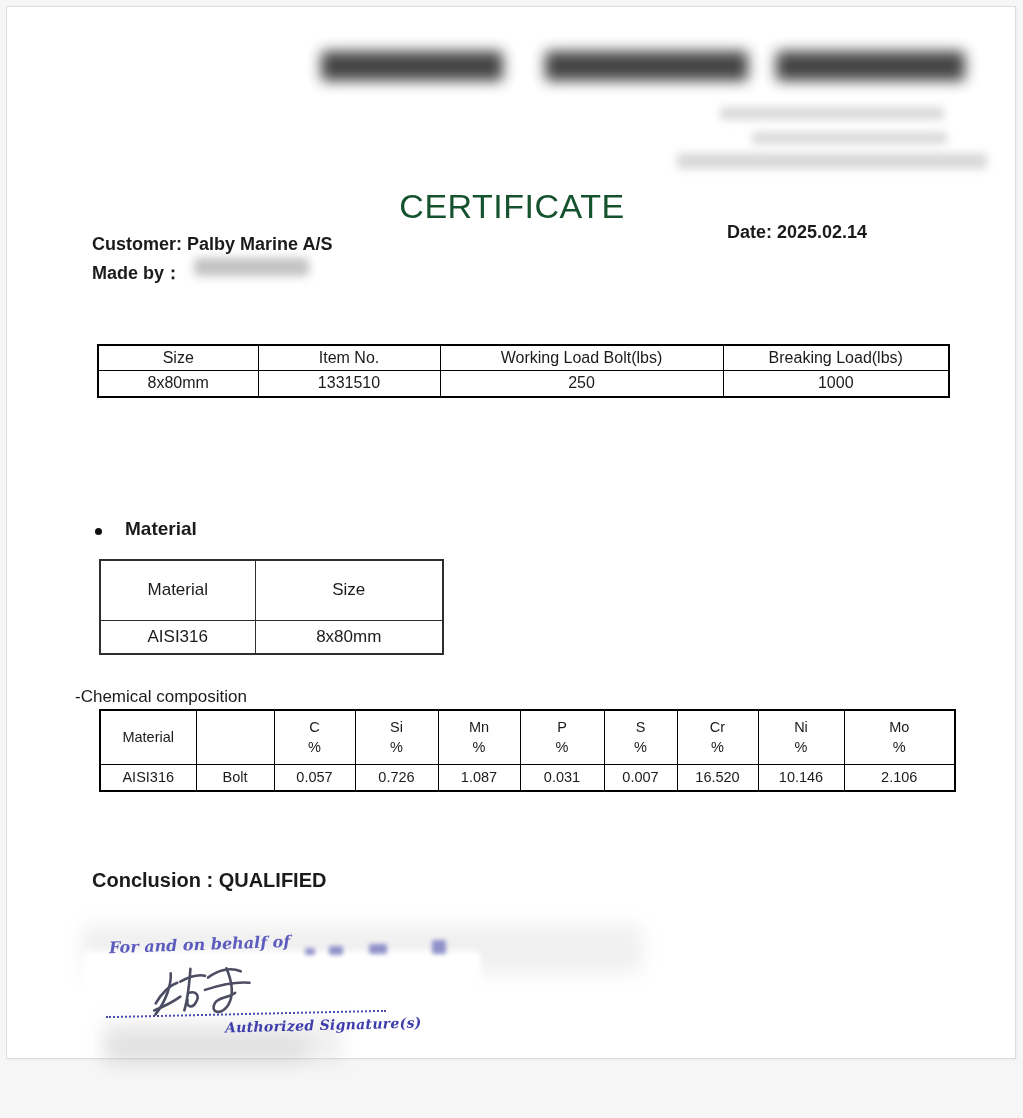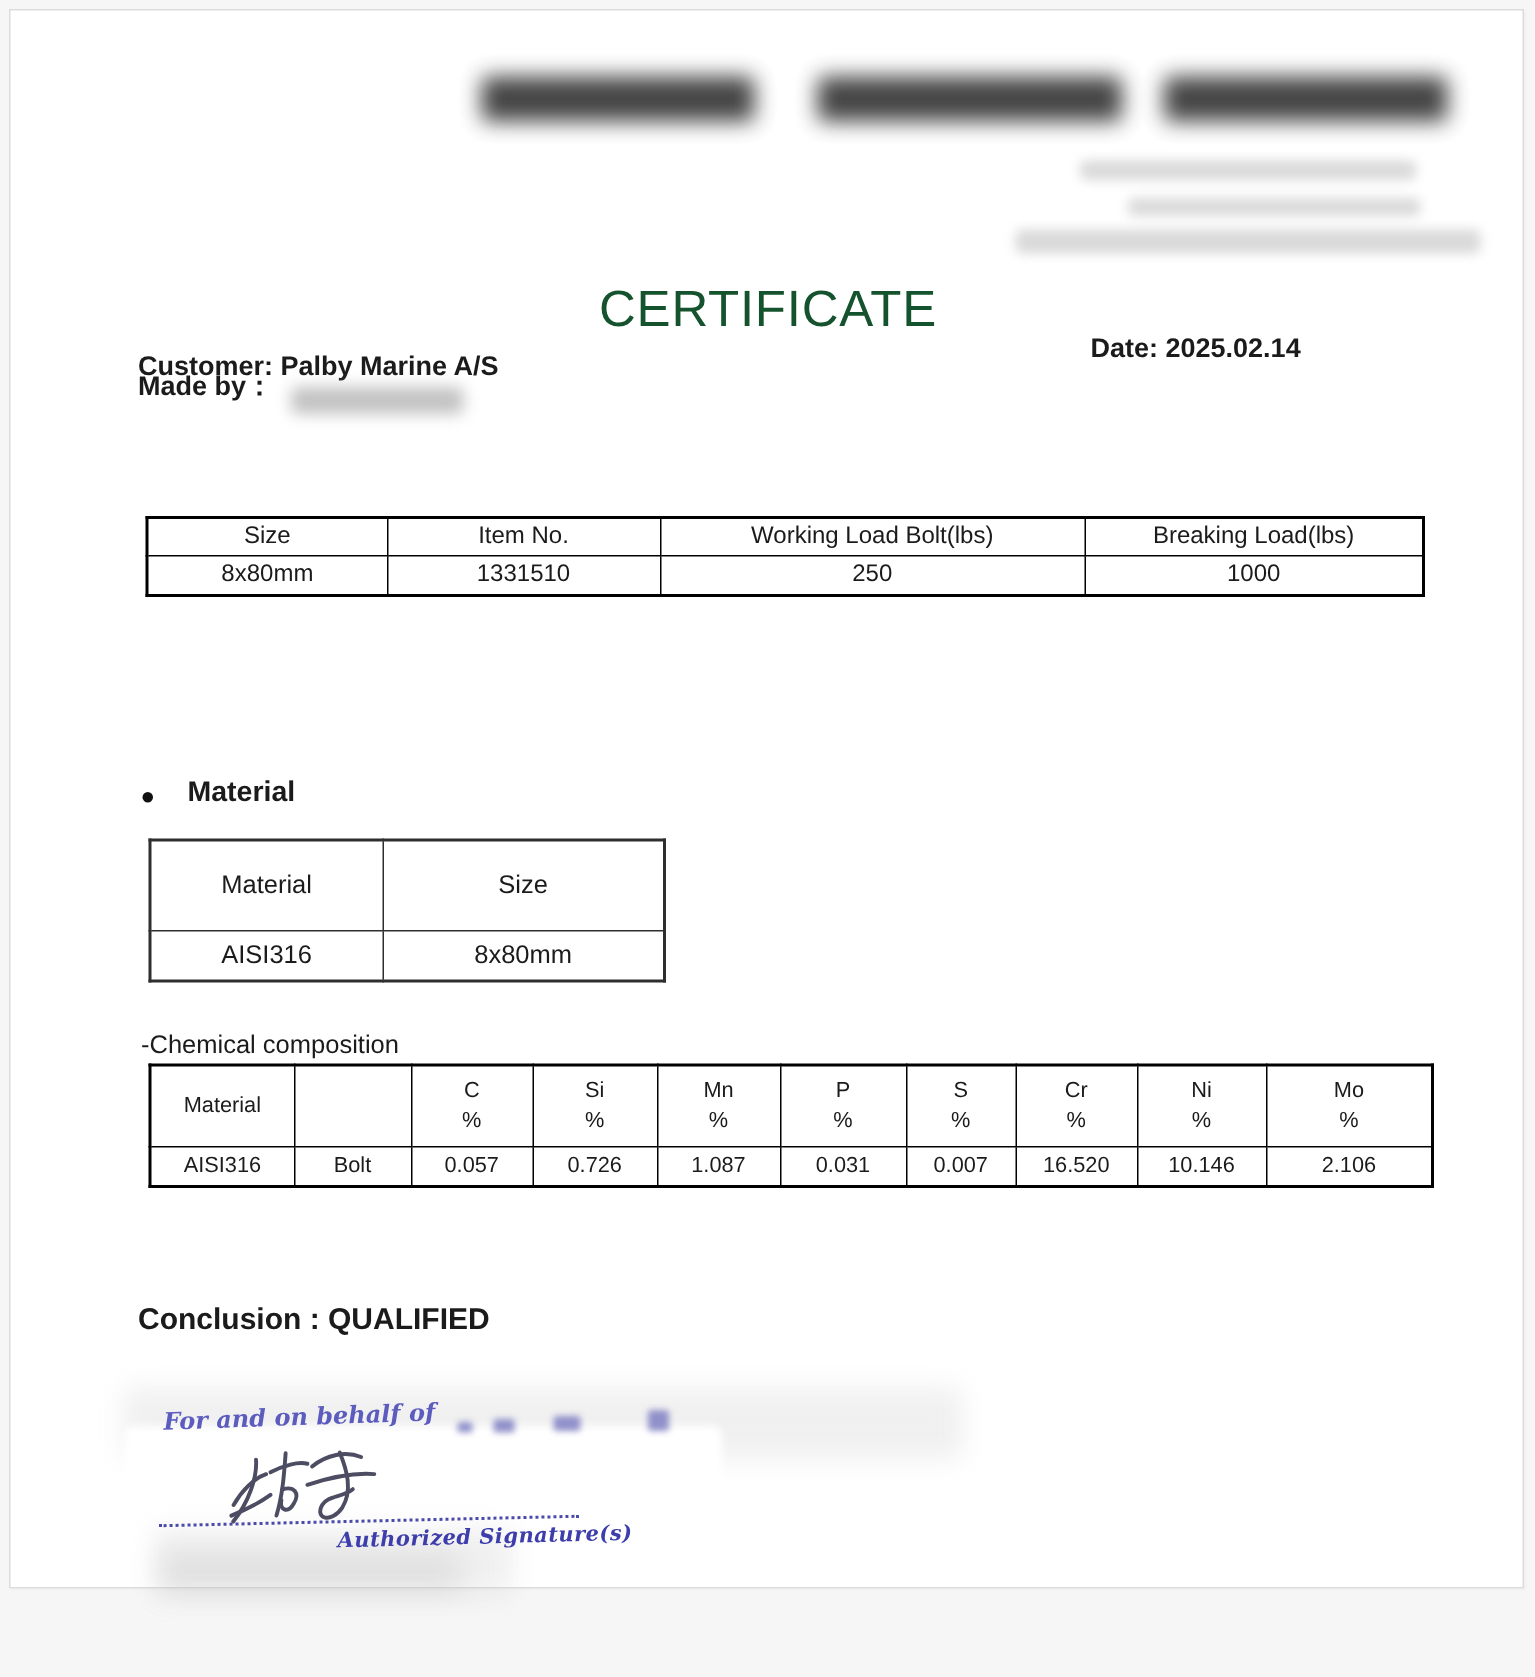--- a/index.html
+++ b/index.html
@@ -31,41 +31,41 @@
   .madeby-name { left: 187px; top: 251px; width: 115px; height: 18px; background: #9a9a9a; filter: blur(5px); opacity: 0.6; }
 
   .cert-title {
     position: absolute; left: 0; top: 180px; width: 1010px;
     text-align: center; font-size: 34px; font-weight: 400; letter-spacing: 0.5px;
     color: #14532d;
   }
   .meta { position: absolute; font-size: 18px; font-weight: bold; }
   .customer { left: 85px; top: 227px; }
   .date     { left: 720px; top: 215px; }
-  .madeby   { left: 85px; top: 238px; }
+  .madeby   { left: 85px; top: 254px; }
 
   table { border-collapse: collapse; table-layout: fixed; position: absolute; }
   td { overflow: hidden; }
 
   
   .product-table { left: 90px; top: 337px; width: 851px; border: 2px solid #000; }
   .product-table td { border: 1px solid #000; text-align: center; font-size: 16px; height: 25px; padding: 0; }
   .product-table .pt-title { text-align: left; font-weight: bold; padding-left: 7px; font-size: 16px; }
   .product-table .pt-data td { height: 27px; }
 
   
   .mat-bullet { position: absolute; left: 88px; top: 521px; width: 7px; height: 7px; border-radius: 50%; background: #111; }
   .mat-heading { position: absolute; left: 118px; top: 511px; font-size: 19px; font-weight: bold; }
   .material-table { left: 92px; top: 552px; width: 343px; border: 2px solid #2e2e2e; }
   .material-table td { border: 1px solid #2e2e2e; text-align: center; font-size: 17px; }
   .material-table .mt-head td { height: 60px; }
   .material-table .mt-data td { height: 34px; }
 
   
-  .chem-label { position: absolute; left: 87px; top: 680px; font-size: 17px; }
+  .chem-label { position: absolute; left: 68px; top: 680px; font-size: 17px; }
   .chem-table { left: 92px; top: 702px; width: 855px; border: 2px solid #000; }
   .chem-table td { border: 1px solid #000; text-align: center; font-size: 14.5px; }
   .chem-table .ch-head td { height: 54px; line-height: 20px; }
   .chem-table .ch-data td { height: 27px; }
 
   .conclusion { position: absolute; left: 85px; top: 862px; font-size: 20px; font-weight: bold; }
 
   
   .wm { position: absolute; background: rgba(186,186,186,0.22); filter: blur(9px); border-radius: 6px; }
   .wm1 { left: 75px;  top: 918px;  width: 560px; height: 48px; }

